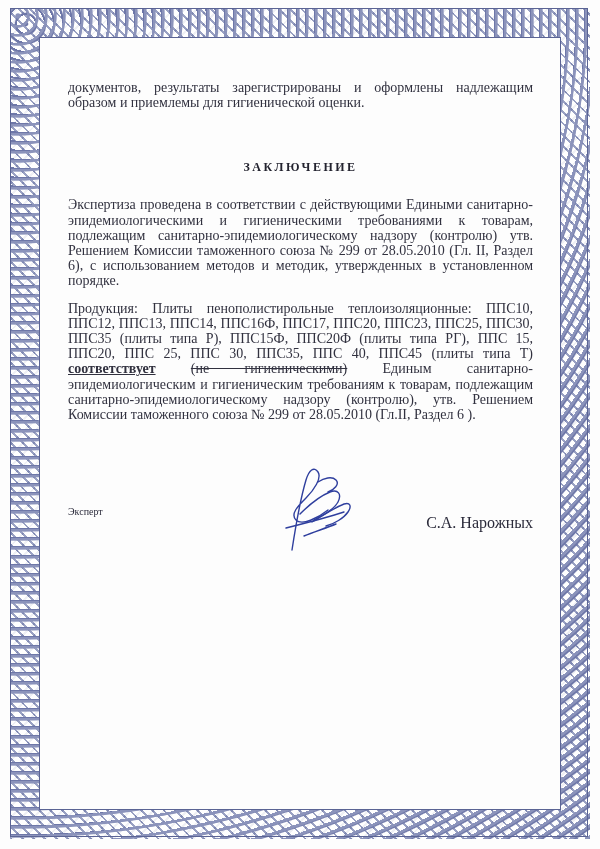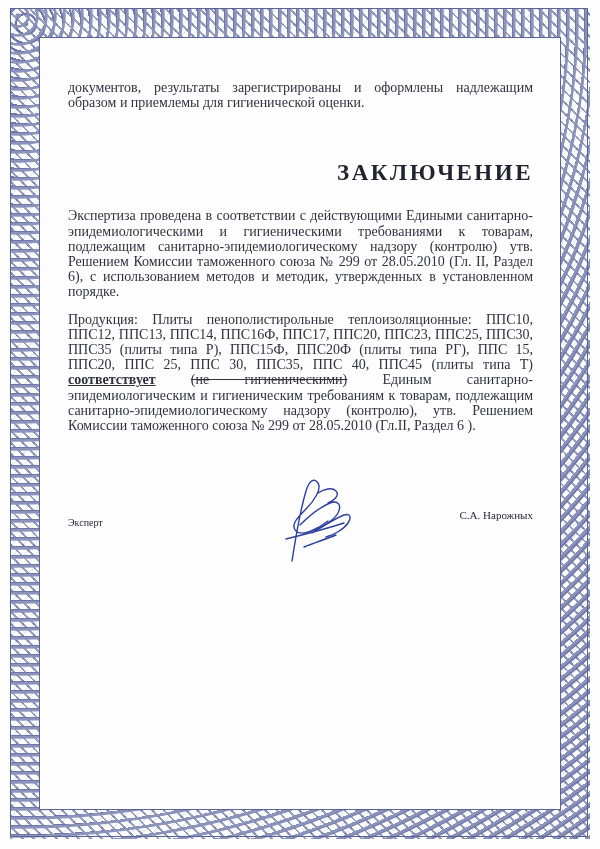--- a/index.html
+++ b/index.html
@@ -86,22 +86,22 @@
     line-height: 15.2px;
     text-align: justify;
     color: #31313f;
   }
 
   .para {
     margin-bottom: 12px;
   }
 
   .doc-title {
-    text-align: right;
-    font-size: 23px;
+    text-align: center;
+    font-size: 12px;
     font-weight: bold;
     letter-spacing: 2.5px;
     margin: 50px 0 22px 0;
     color: #23232f;
   }
 
   .bold { font-weight: normal; }
   .strike { text-decoration: line-through; }
   .bold-u { font-weight: bold; text-decoration: underline; font-family: Liberation Serif, serif; }
 
@@ -112,22 +112,22 @@
   }
   .sig-label {
     position: absolute;
     left: 0;
     top: 12px;
     font-size: 10px;
   }
   .sig-name {
     position: absolute;
     right: 0;
-    top: 4px;
-    font-size: 11px;
+    top: 20px;
+    font-size: 16px;
     text-align: right;
   }
   .signature {
     position: absolute;
     left: 188px;
     top: -32px;
     width: 120px;
     height: 96px;
   }
   .signature svg { display: block; }

